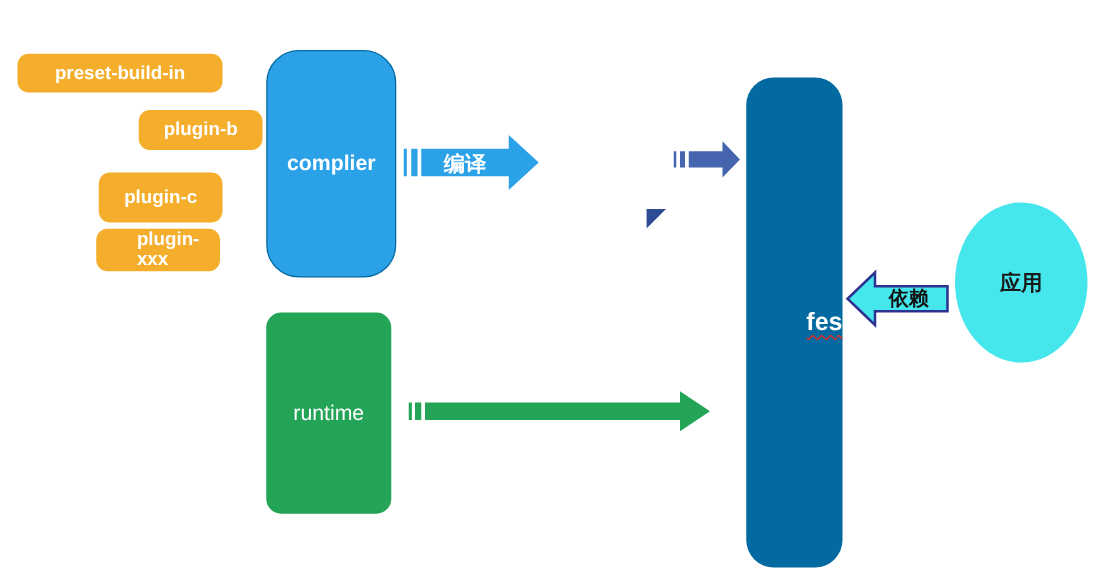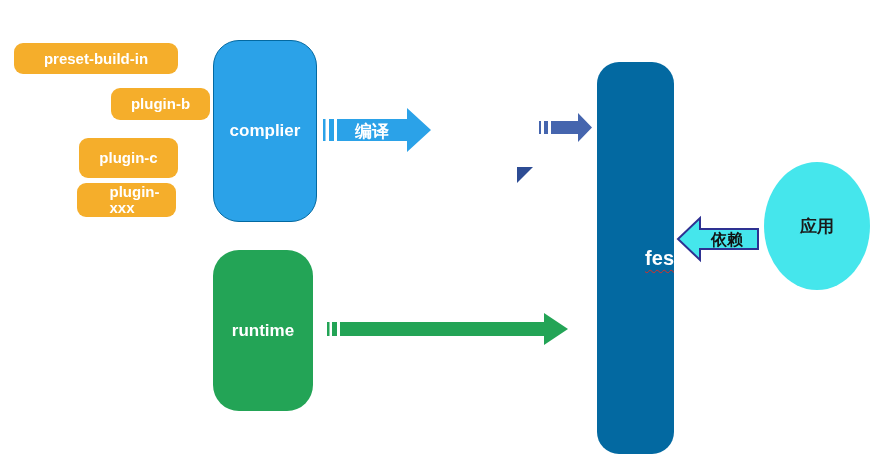--- a/index.html
+++ b/index.html
@@ -19,22 +19,22 @@
   .chip-3{left:79px;top:138px;width:99px;height:40px;}
   .chip-4{left:77px;top:183px;width:99px;height:34px;padding-left:16px;}
   
   .complier{
     left:213px;top:40px;width:104px;height:182px;background:#2BA2E8;
     border:1px solid #0369a1;border-radius:26px;color:#fff;font-size:17px;font-weight:700;
     display:flex;align-items:center;justify-content:center;
   }
   
   .runtime{
-    left:213px;top:250px;width:100px;height:161px;background:#23A456;border-radius:26px;
-    color:#fff;font-size:17px;font-weight:700;display:flex;align-items:center;justify-content:center;
+    left:213px;top:250px;width:100px;height:161px;background:#23A456;border-radius:12px;
+    color:#fff;font-size:17px;font-weight:400;display:flex;align-items:center;justify-content:center;
   }
   
   .note{
     left:442px;top:80px;width:91px;height:103px;background:#3E63B5;color:#fff;
     font-size:16px;font-weight:700;line-height:21px;text-align:center;white-space:pre-line;
     display:flex;align-items:center;justify-content:center;
     clip-path:polygon(0 0,100% 0,100% calc(100% - 16px),calc(100% - 16px) 100%,0 100%);
   }
   .note-fold{
     right:0;bottom:0;width:16px;height:16px;background:#2d4c94;

